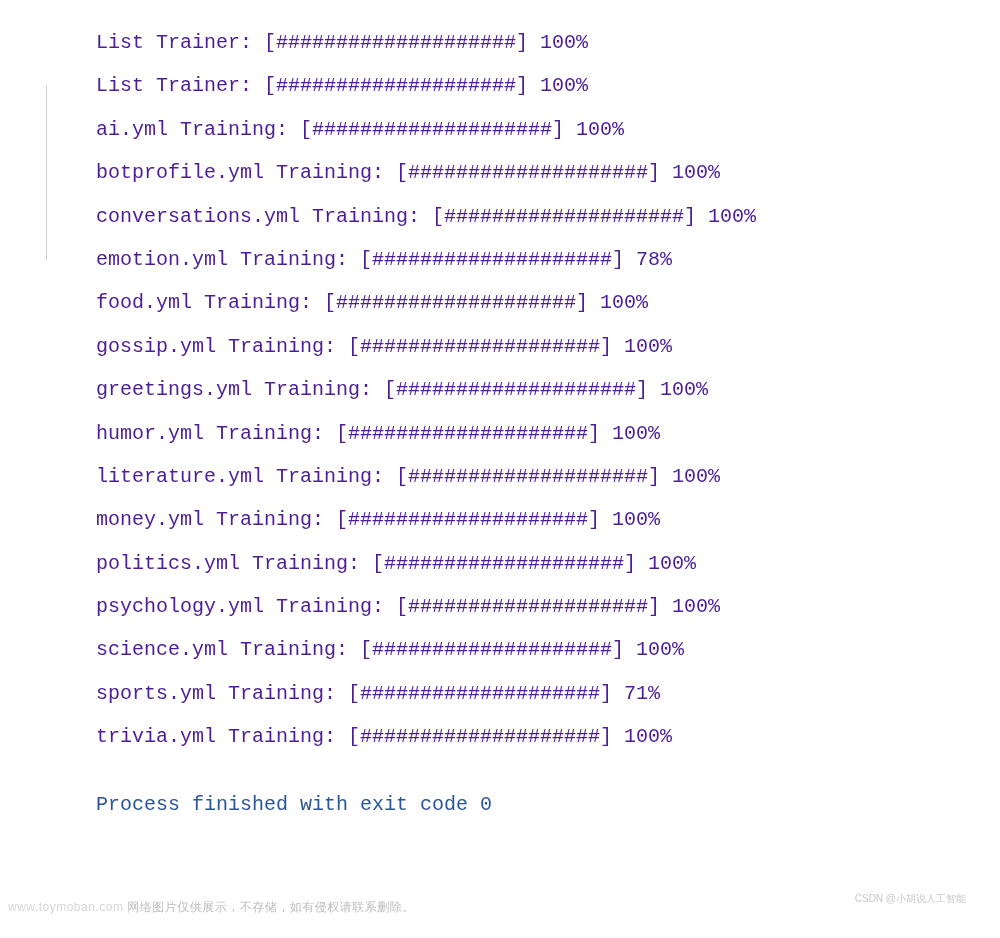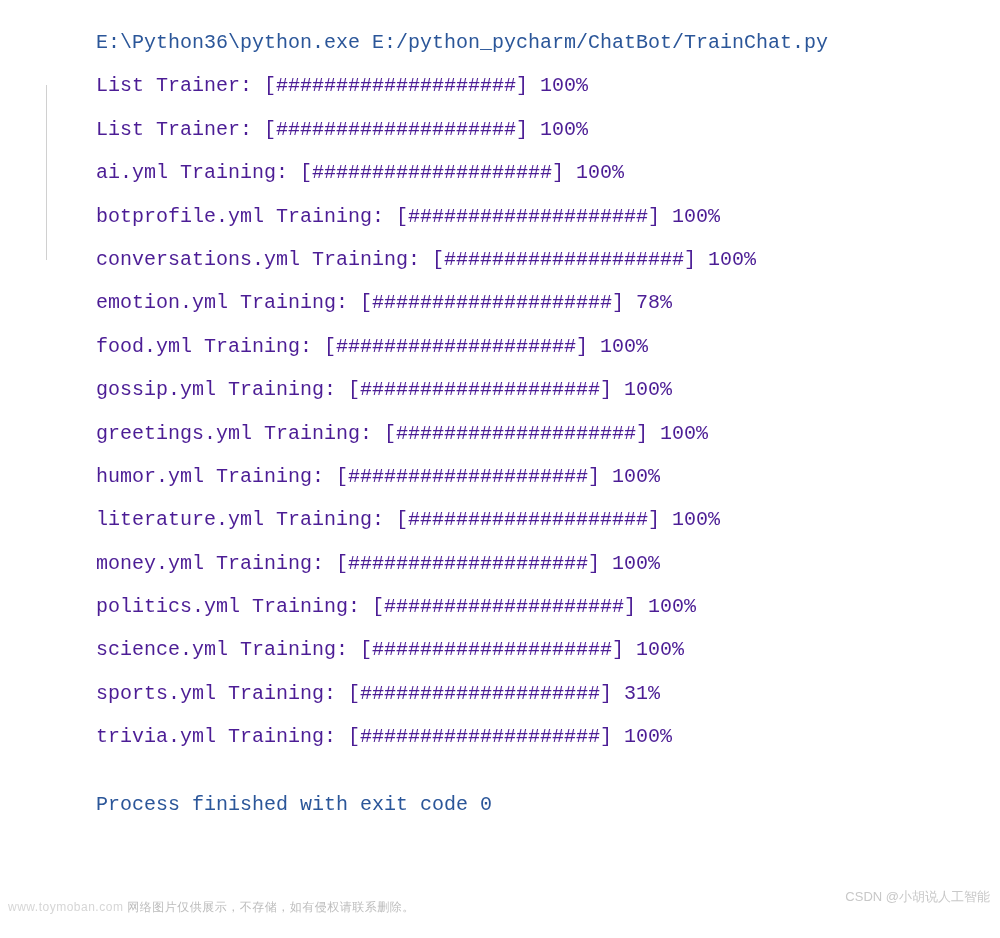--- a/index.html
+++ b/index.html
@@ -58,48 +58,48 @@
     }
     .watermark-left .domain {
       color: #d6d6d6;
     }
     .watermark-left .cn {
       color: #bdbdbd;
     }
     .watermark-right {
       position: absolute;
       bottom: 32px;
-      right: 10px;
+      right: 34px;
       font-family: "Microsoft YaHei", Arial, sans-serif;
-      font-size: 13px;
+      font-size: 10px;
       color: #c8c8c8;
     }
   </style>
 </head>
 <body>
 
 <div class="console-container">
   <div class="gutter-line"></div>
-  <div class="command-line">E:\Python36\python.exe E:/python_pycharm/ChatBot/TrainChat.py</div>
   <div id="output-lines">
       <div class="output-line">List Trainer: [####################] 100%</div>
       <div class="output-line">List Trainer: [####################] 100%</div>
       <div class="output-line">ai.yml Training: [####################] 100%</div>
       <div class="output-line">botprofile.yml Training: [####################] 100%</div>
       <div class="output-line">conversations.yml Training: [####################] 100%</div>
       <div class="output-line">emotion.yml Training: [####################] 78%</div>
       <div class="output-line">food.yml Training: [####################] 100%</div>
       <div class="output-line">gossip.yml Training: [####################] 100%</div>
       <div class="output-line">greetings.yml Training: [####################] 100%</div>
       <div class="output-line">humor.yml Training: [####################] 100%</div>
       <div class="output-line">literature.yml Training: [####################] 100%</div>
       <div class="output-line">money.yml Training: [####################] 100%</div>
       <div class="output-line">politics.yml Training: [####################] 100%</div>
+      <div class="output-line">psychology.yml Training: [####################] 100%</div>
       <div class="output-line">science.yml Training: [####################] 100%</div>
-      <div class="output-line">sports.yml Training: [####################] 31%</div>
+      <div class="output-line">sports.yml Training: [####################] 71%</div>
       <div class="output-line">trivia.yml Training: [####################] 100%</div>
     </div>
   <div class="exit-line">Process finished with exit code 0</div>
 </div>
 
 <div class="watermark-left">
   <span class="domain">www.toymoban.com</span><span class="cn">  网络图片仅供展示，不存储，如有侵权请联系删除。</span>
 </div>
 
 <div class="watermark-right">CSDN @小胡说人工智能</div>

